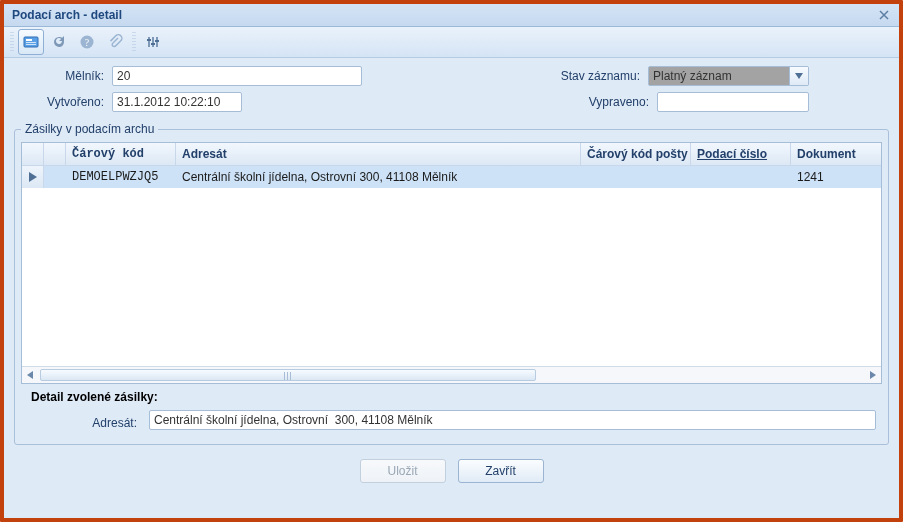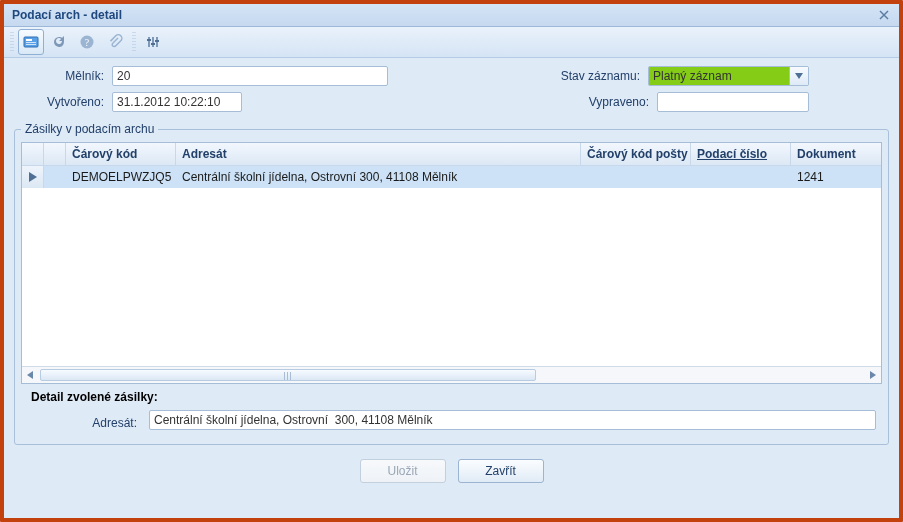--- a/index.html
+++ b/index.html
@@ -99,21 +99,21 @@
     border-radius: 2px;
     padding: 0 4px;
     font: inherit;
     color: #333;
     box-sizing: border-box;
   }
   .combo {
     display: inline-flex;
     border: 1px solid #a6bdd7;
     border-radius: 2px;
-    background: #84cc16;
+    background: #a3a3a3;
     height: 20px;
     box-sizing: border-box;
   }
   .combo input {
     border: none;
     outline: none;
     height: 18px;
     padding: 0 4px;
     font: inherit;
     width: 132px;
@@ -162,21 +162,21 @@
     display: flex;
     align-items: center;
     color: #22406a;
     font-weight: bold;
     box-sizing: border-box;
     overflow: hidden;
     white-space: nowrap;
   }
   .col-ind { width: 22px; border-right:1px solid #c8d8ea; }
   .col-fl  { width: 22px; }
-  .col-a   { width: 110px; }
+  .col-a   { width: 110px; font-family: Liberation Mono, monospace; }
   .col-b   { flex: 1; }
   .col-c   { width: 110px; }
   .col-d   { width: 100px; text-decoration: underline; }
   .col-e   { width: 90px; border-right:none; }
   .grid-body {
     flex: 1;
     overflow: hidden;
     position: relative;
   }
   .grow {
@@ -341,21 +341,21 @@
           <rect x="6" y="9" width="4" height="2" fill="#4f6f94"></rect>
           <rect x="10" y="6" width="4" height="2" fill="#4f6f94"></rect>
         </svg>
     </span>
   </div>
 
   <div class="form-area">
     <div class="form-row">
       <div class="form-pair">
         <span class="lbl w1">Mělník:</span>
-        <input class="text" style="width: 276px;" value="20">
+        <input class="text" style="width: 250px;" value="20">
       </div>
       <div style="flex:1"></div>
       <div class="form-pair">
         <span class="lbl w2">Stav záznamu:</span>
         <span class="combo">
           <input readonly="" value="Platný záznam" style="">
           <span class="trigger">
             <svg width="8" height="6" viewBox="0 0 8 6">
                 <path d="M0 0 L8 0 L4 6 Z" fill="#4f6f94"></path>
               </svg>

